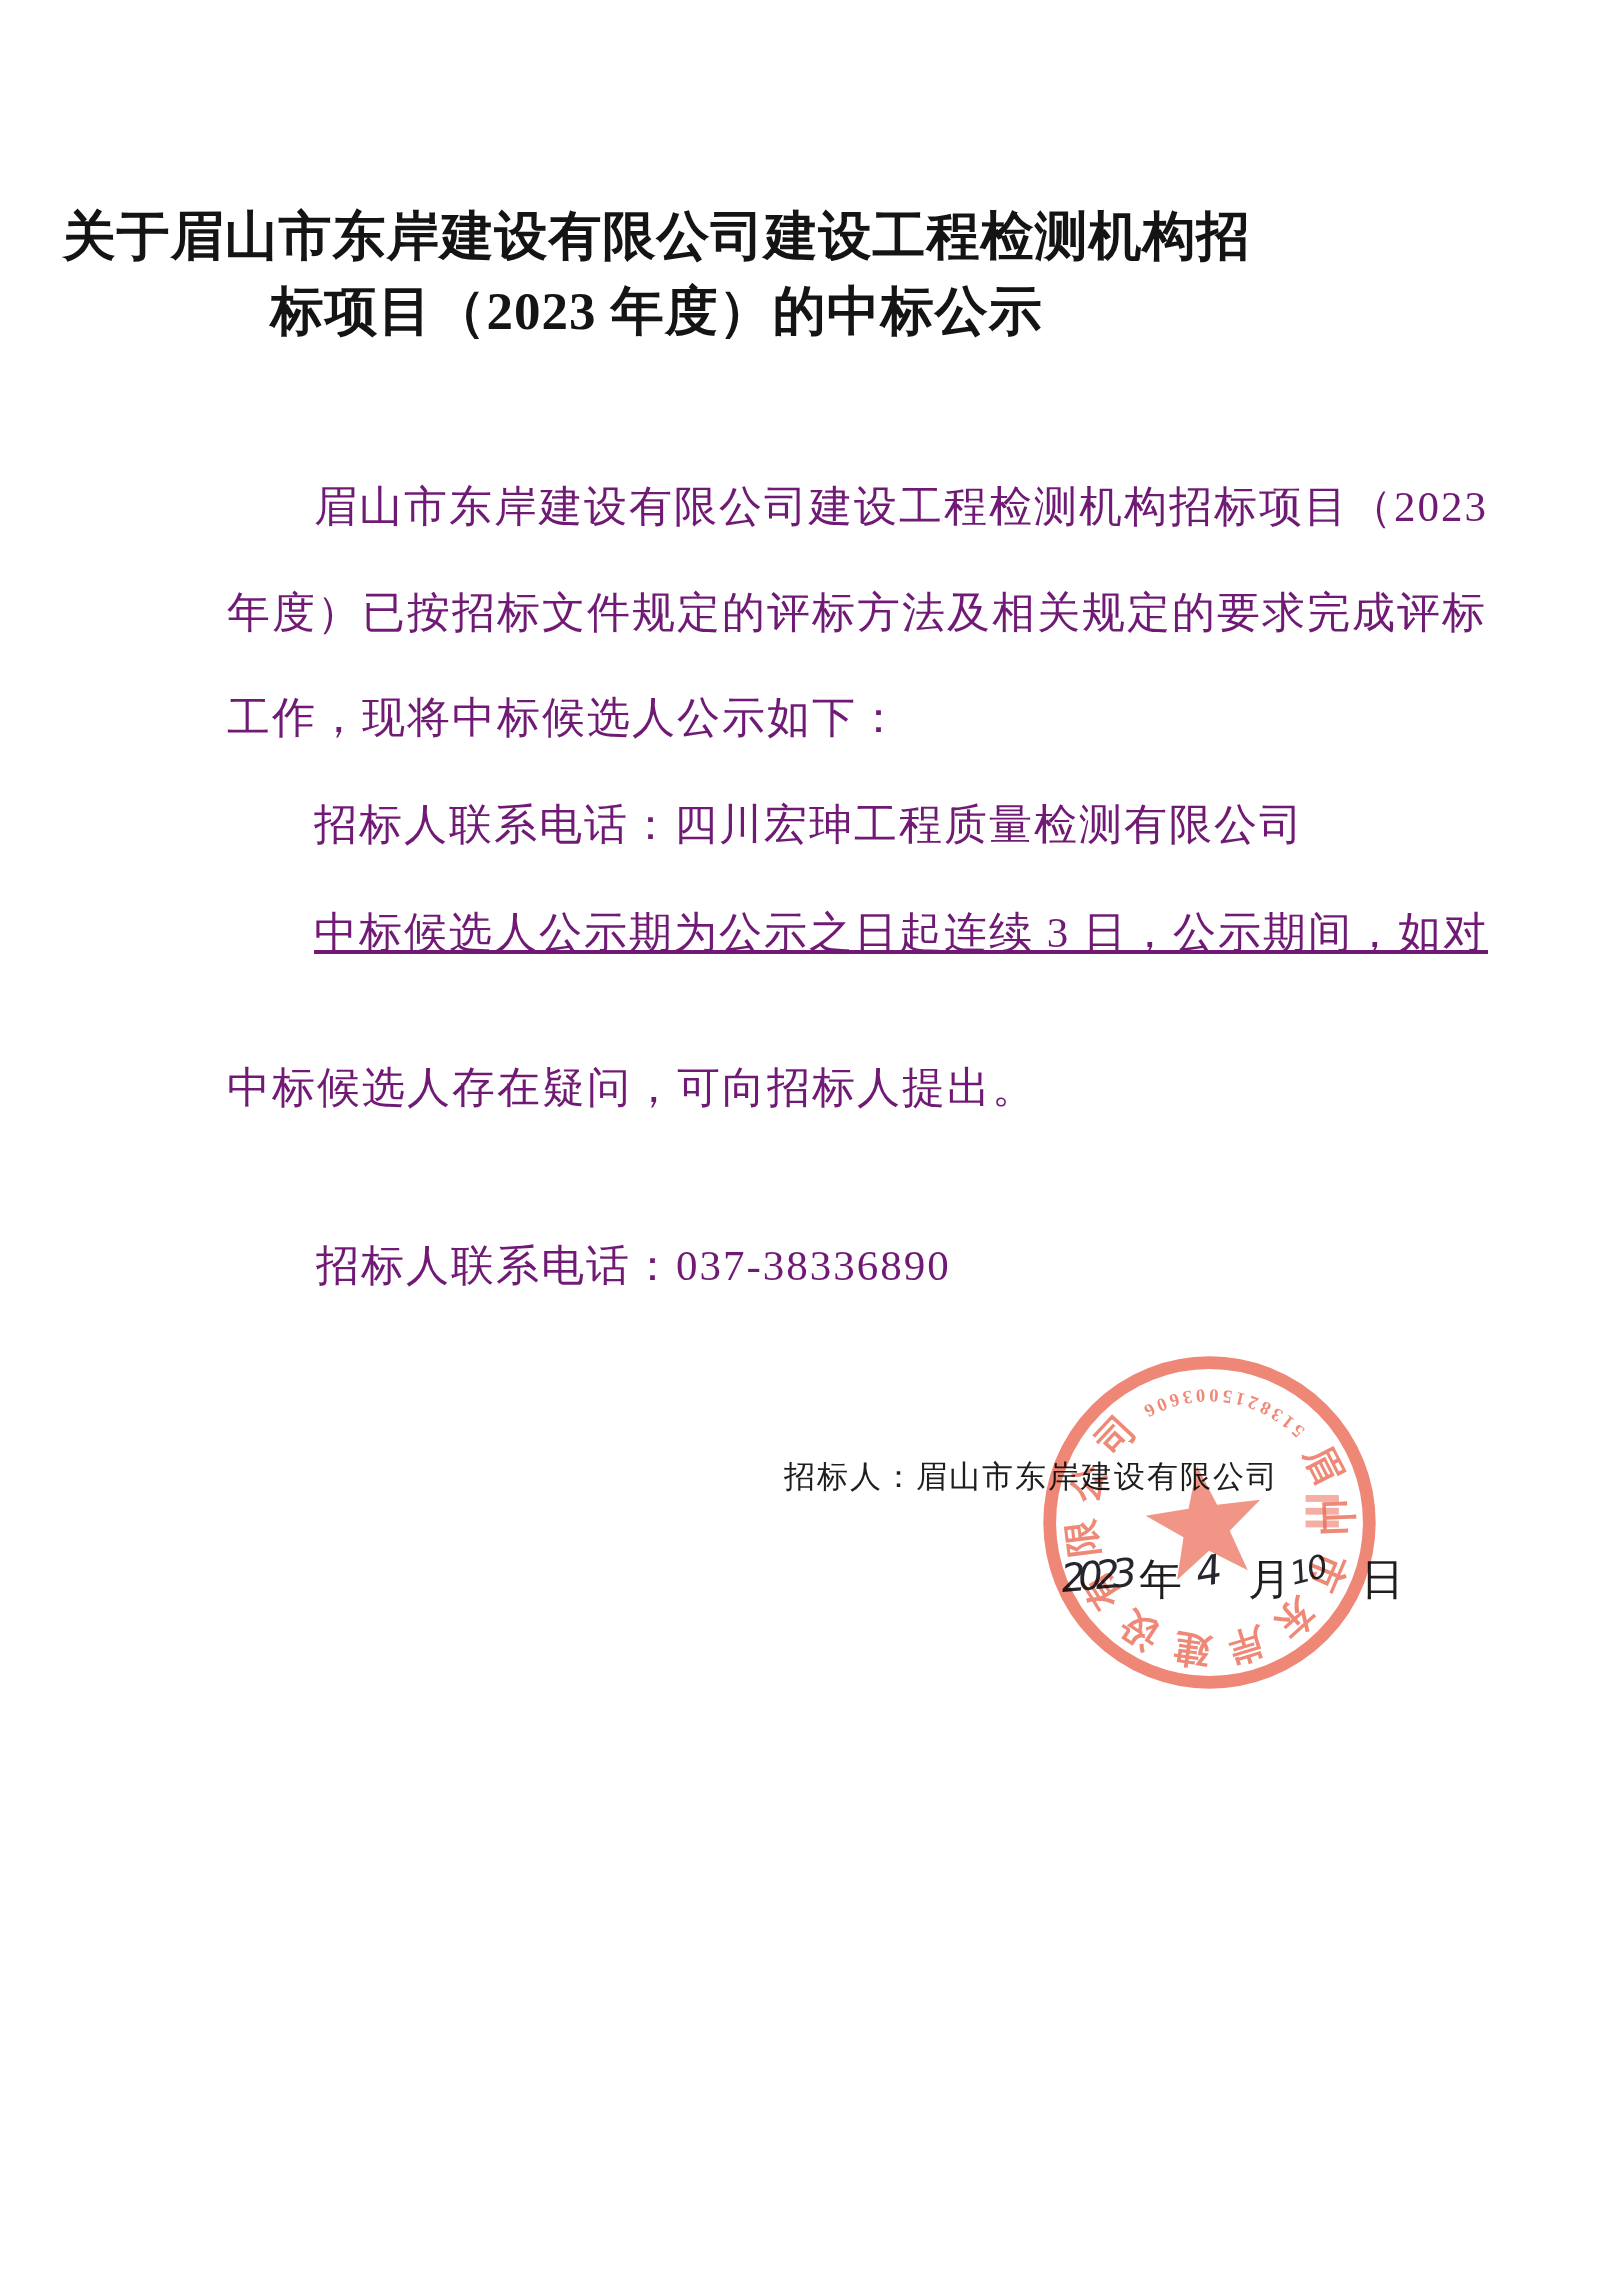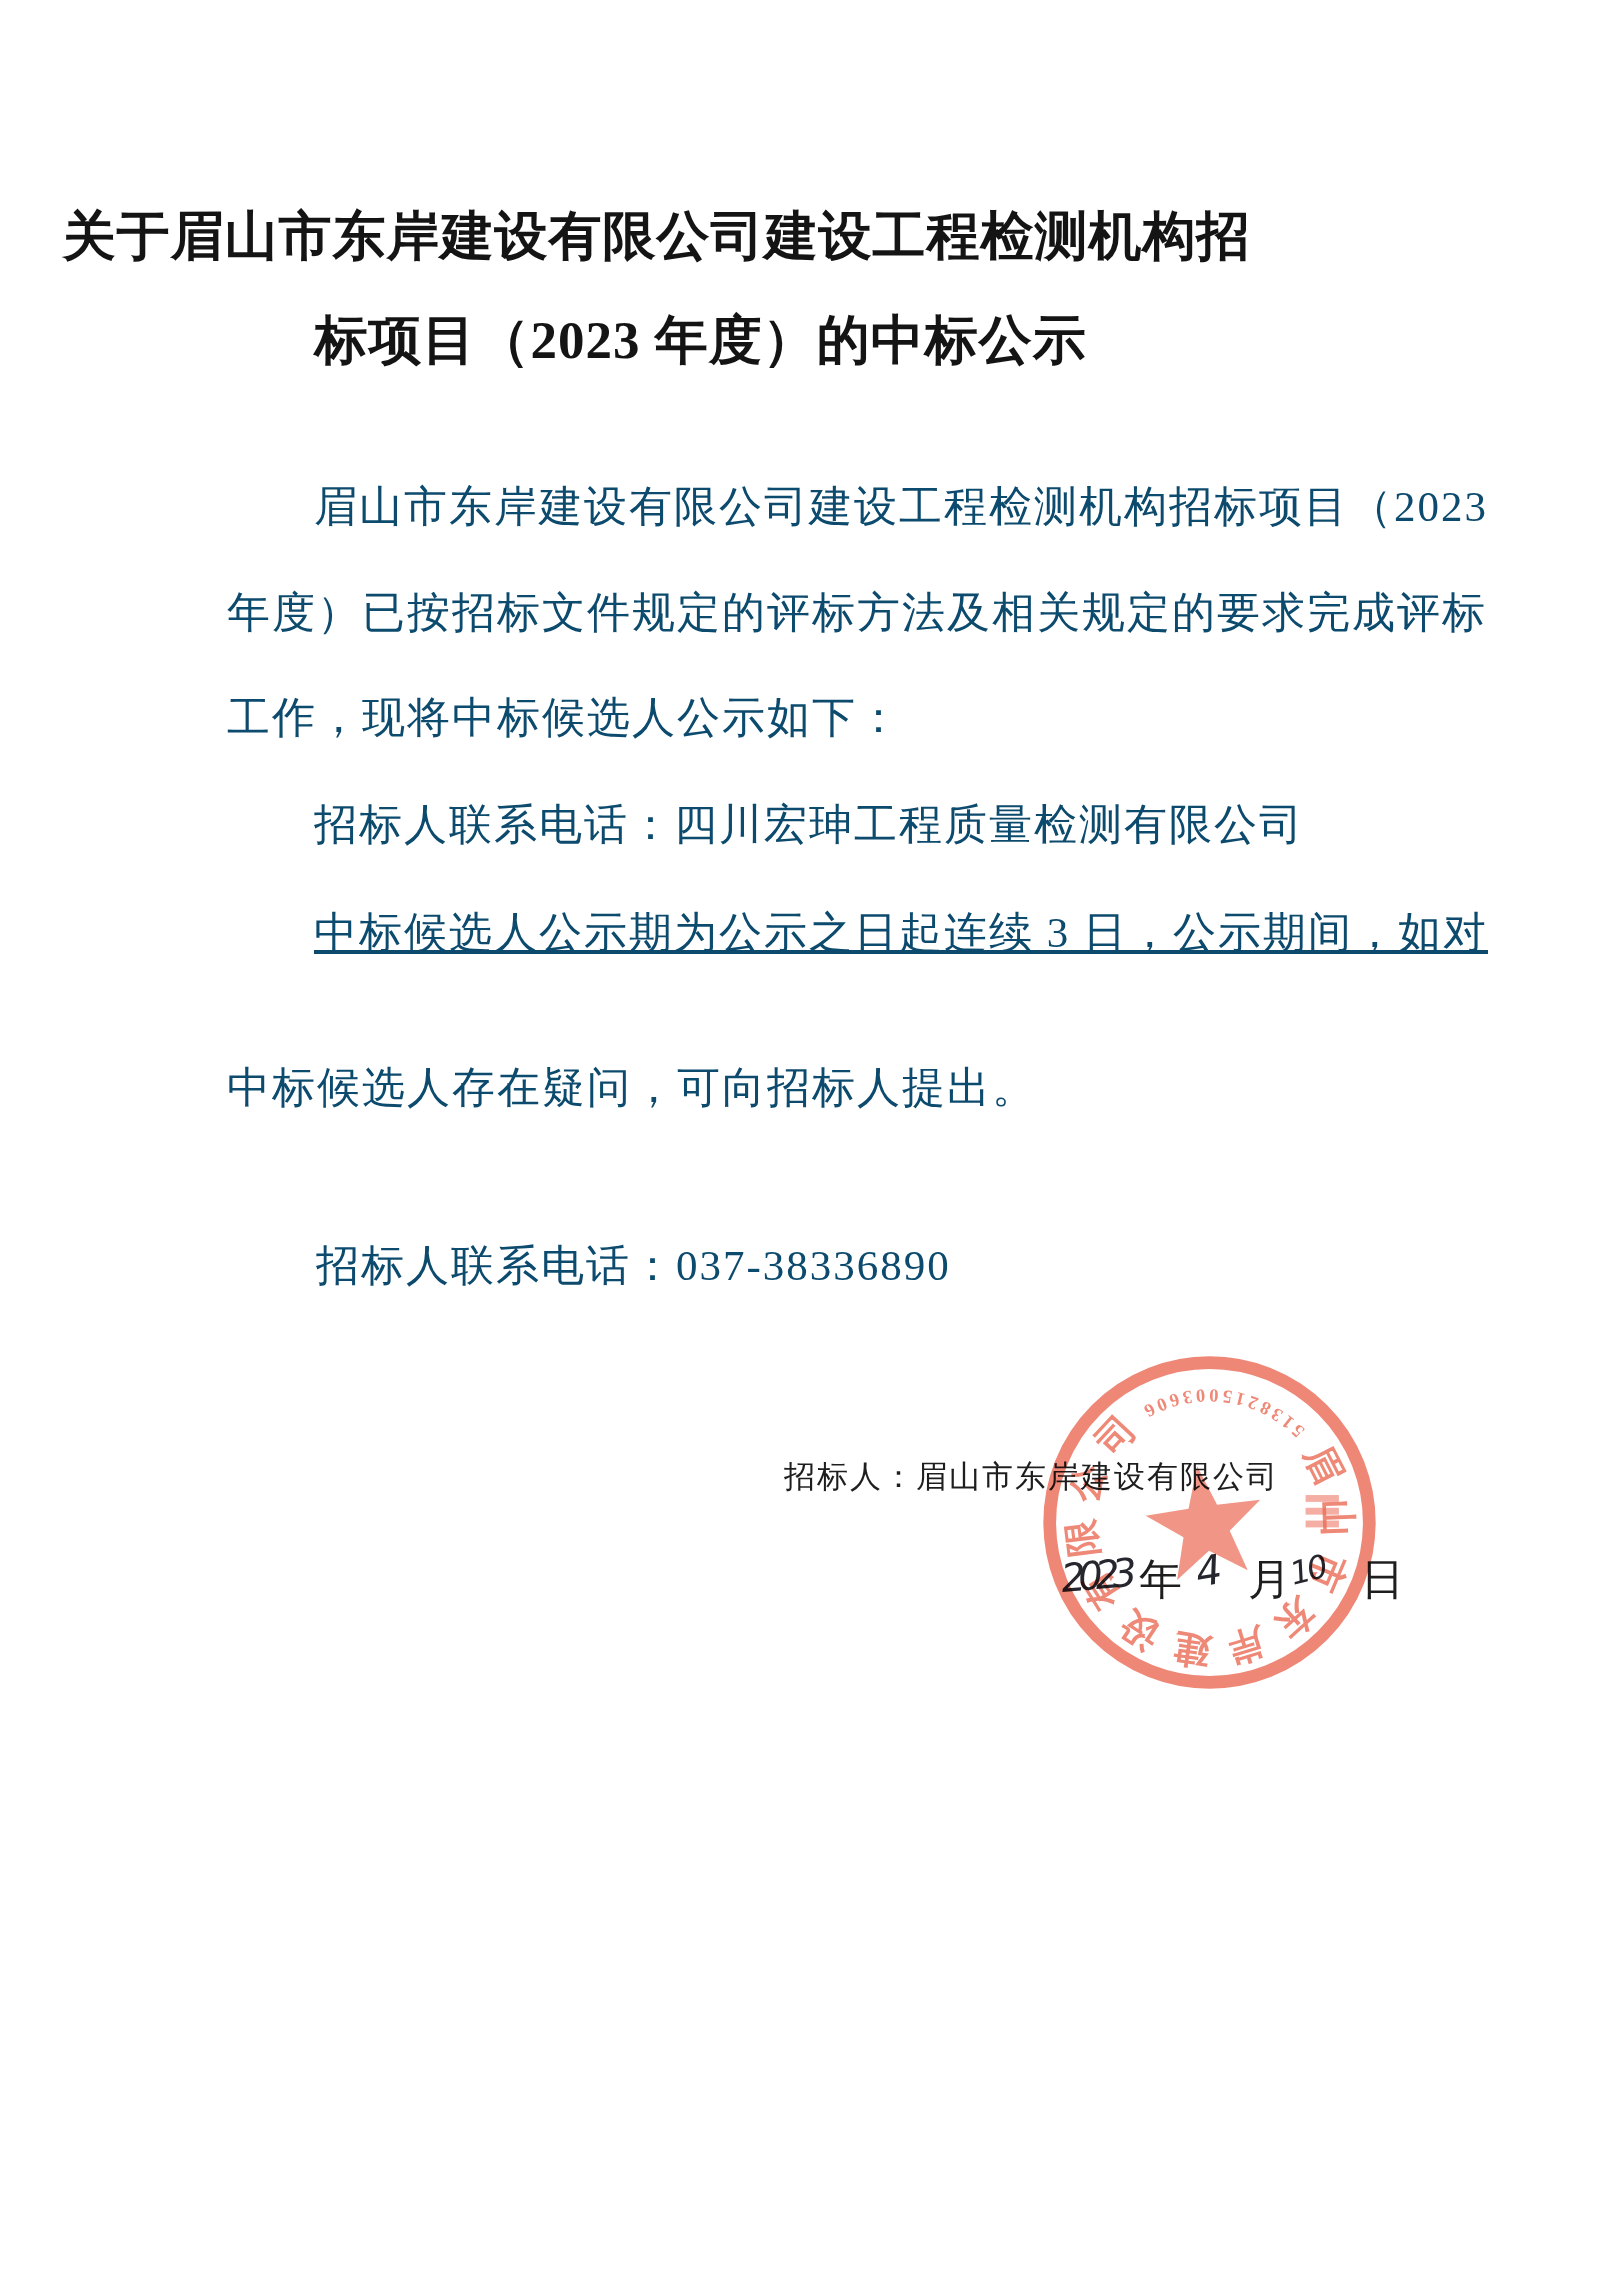--- a/index.html
+++ b/index.html
@@ -6,41 +6,41 @@
   body{
     width:1621px;height:2294px;position:relative;background:#ffffff;
     font-family:"Liberation Serif","DejaVu Serif",serif;
     color:#1b1b1b;overflow:hidden;
   }
   .abs{position:absolute;white-space:nowrap;}
   .title{
     width:1313px;text-align:center;font-weight:700;font-size:53px;
     letter-spacing:1px;color:#141414;
   }
-  .body-line{font-size:43px;letter-spacing:2px;color:#0c4a6e;}
+  .body-line{font-size:43px;letter-spacing:2px;color:#701a75;}
   .sig-line{font-size:31px;letter-spacing:2px;color:#1e1e1e;}
   .date-label{font-size:43px;color:#1e1e1e;}
   .handwritten{
     font-family:"DejaVu Sans",sans-serif;font-style:italic;
     color:#26262e;display:inline-block;
   }
   .hw-year{font-size:39px;letter-spacing:-7.8px;transform:rotate(-5deg);}
   .hw-month{font-size:41px;transform:rotate(-9deg);}
   .hw-day{font-size:32px;letter-spacing:-2.9px;transform:rotate(-14deg);}
   #stamp-wrap{
     position:absolute;left:1035px;top:1348px;width:349px;height:349px;
     mix-blend-mode:multiply;opacity:0.88;pointer-events:none;
   }
   #seal-svg text{font-family:"Liberation Serif","DejaVu Serif",serif;}
 </style>
 </head>
 <body>
 
 <div class="abs title" style="top:201px;left:0;">关于眉山市东岸建设有限公司建设工程检测机构招</div>
-<div class="abs title" style="top:305px;left:0;padding-left:44px;">标项目（2023 年度）的中标公示</div>
+<div class="abs title" style="top:276px;left:0;">标项目（2023 年度）的中标公示</div>
 
 <div class="abs body-line" style="top:478px;left:314px;">眉山市东岸建设有限公司建设工程检测机构招标项目（2023</div>
 <div class="abs body-line" style="top:584px;left:227px;">年度）已按招标文件规定的评标方法及相关规定的要求完成评标</div>
 <div class="abs body-line" style="top:689px;left:227px;">工作，现将中标候选人公示如下：</div>
 
 <div class="abs body-line" style="top:796px;left:314px;">招标人联系电话：四川宏珅工程质量检测有限公司</div>
 
 <div class="abs body-line" style="top:904px;left:314px;text-decoration:underline;">中标候选人公示期为公示之日起连续 3 日，公示期间，如对</div>
 <div class="abs body-line" style="top:1014px;left:227px;margin-top:45px;">中标候选人存在疑问，可向招标人提出。</div>
 

